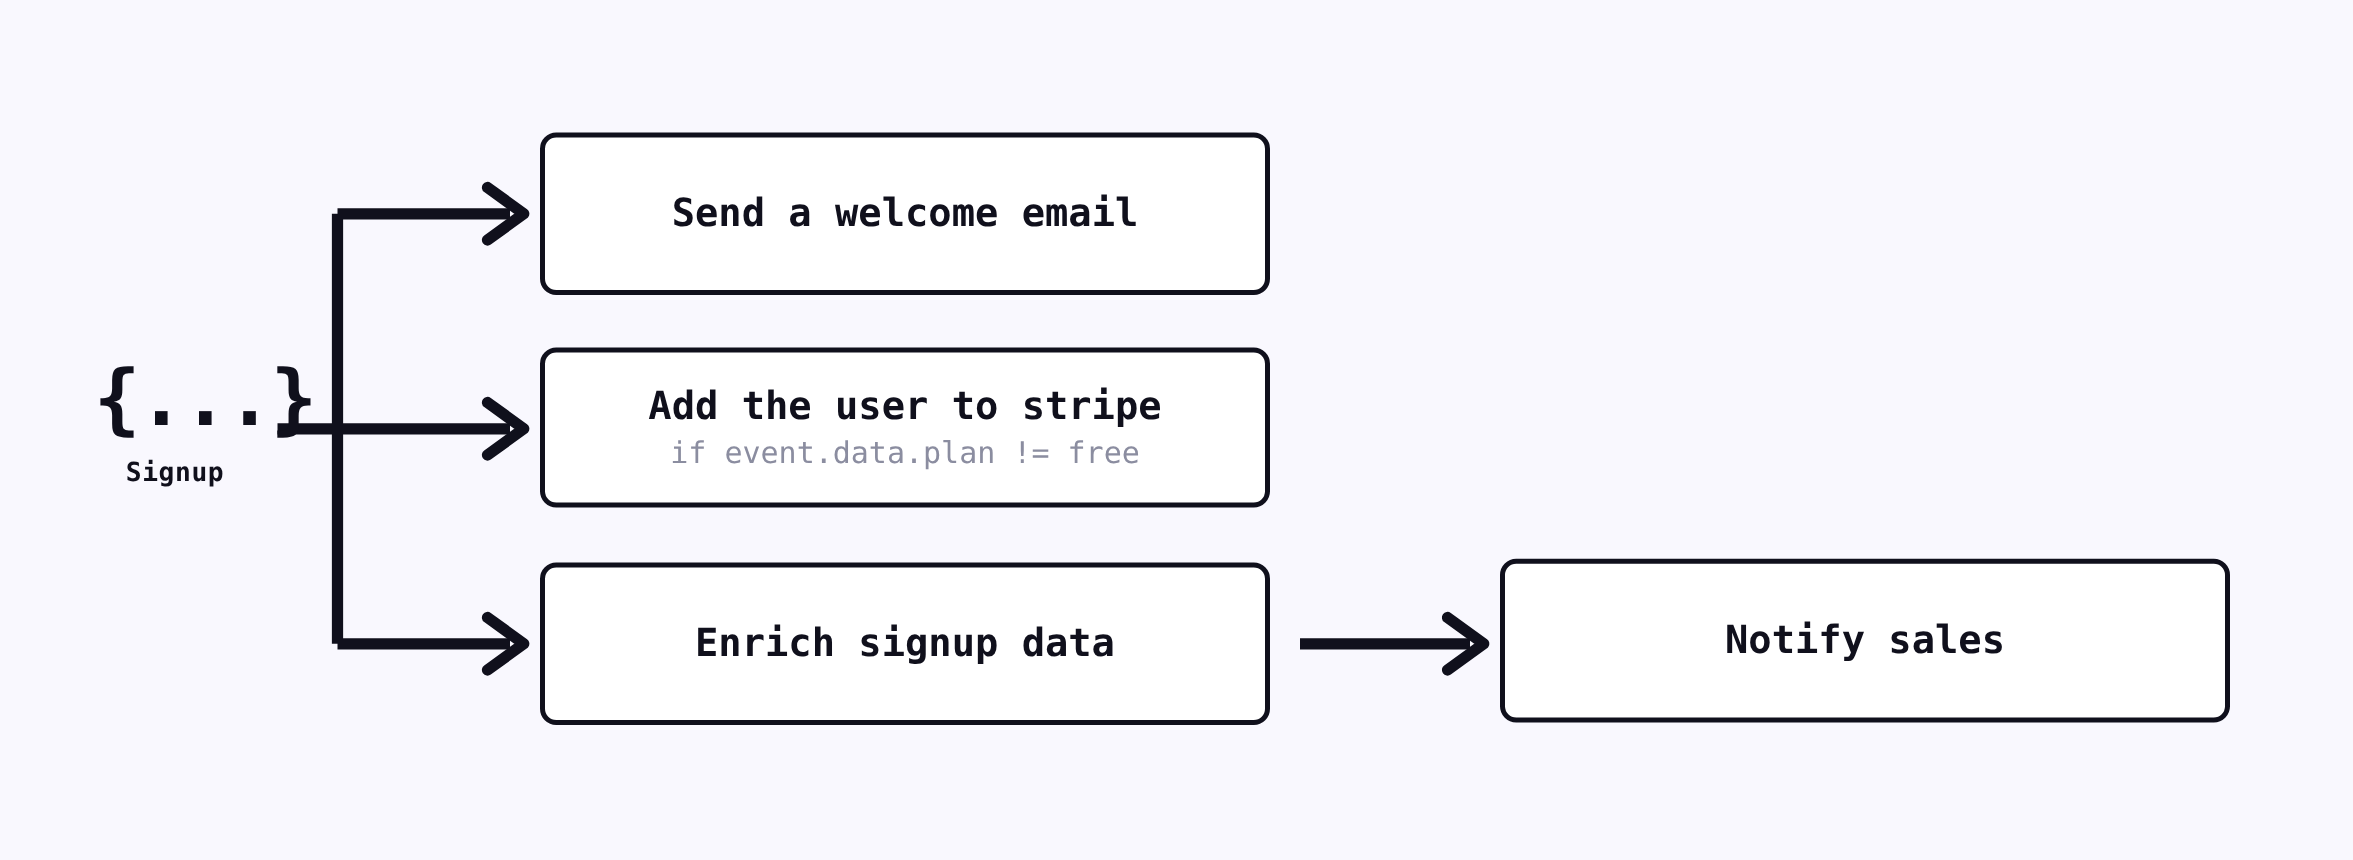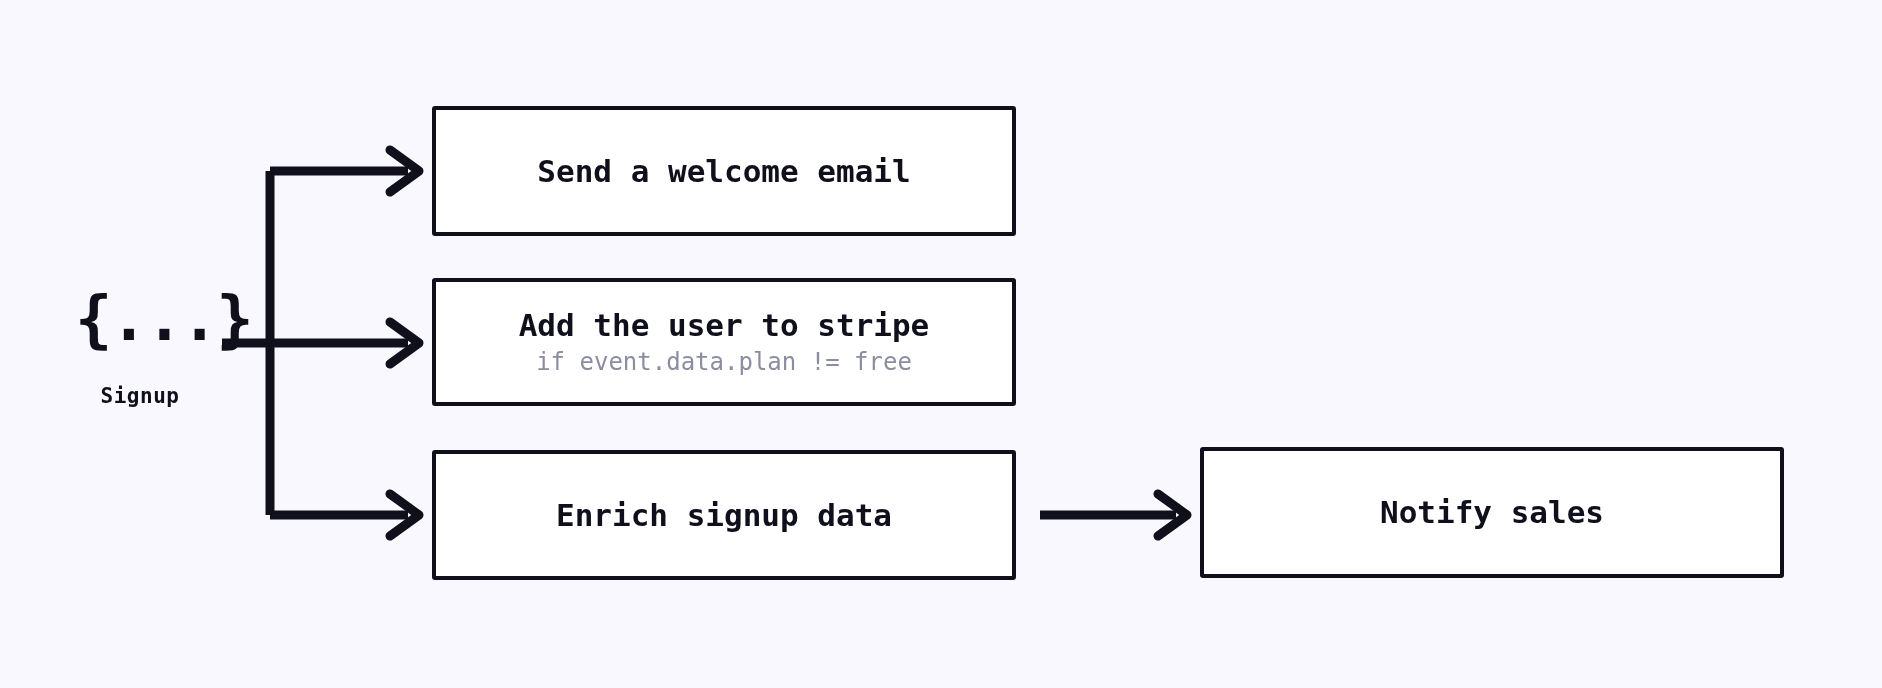--- a/index.html
+++ b/index.html
@@ -39,34 +39,34 @@
   }
   .trigger-glyph {
     font-family: "DejaVu Sans Mono", "Liberation Mono", monospace;
     font-size: 62px;
     font-weight: 700;
     line-height: 1;
     color: #10101c;
     letter-spacing: -2px;
   }
   .trigger-label {
-    margin-top: 34px;
+    margin-top: 16px;
     font-family: "DejaVu Sans Mono", "Liberation Mono", monospace;
     font-size: 21px;
     font-weight: 700;
     color: #10101c;
     letter-spacing: 0.5px;
   }
 
   
   .step {
     position: absolute;
     background: #ffffff;
     border: 4px solid #10101c;
-    border-radius: 3px;
+    border-radius: 13px;
     box-sizing: border-box;
     display: flex;
     flex-direction: column;
     align-items: center;
     justify-content: center;
     text-align: center;
     padding: 6px 14px;
   }
   .step-title {
     font-family: "DejaVu Sans Mono", "Liberation Mono", monospace;

